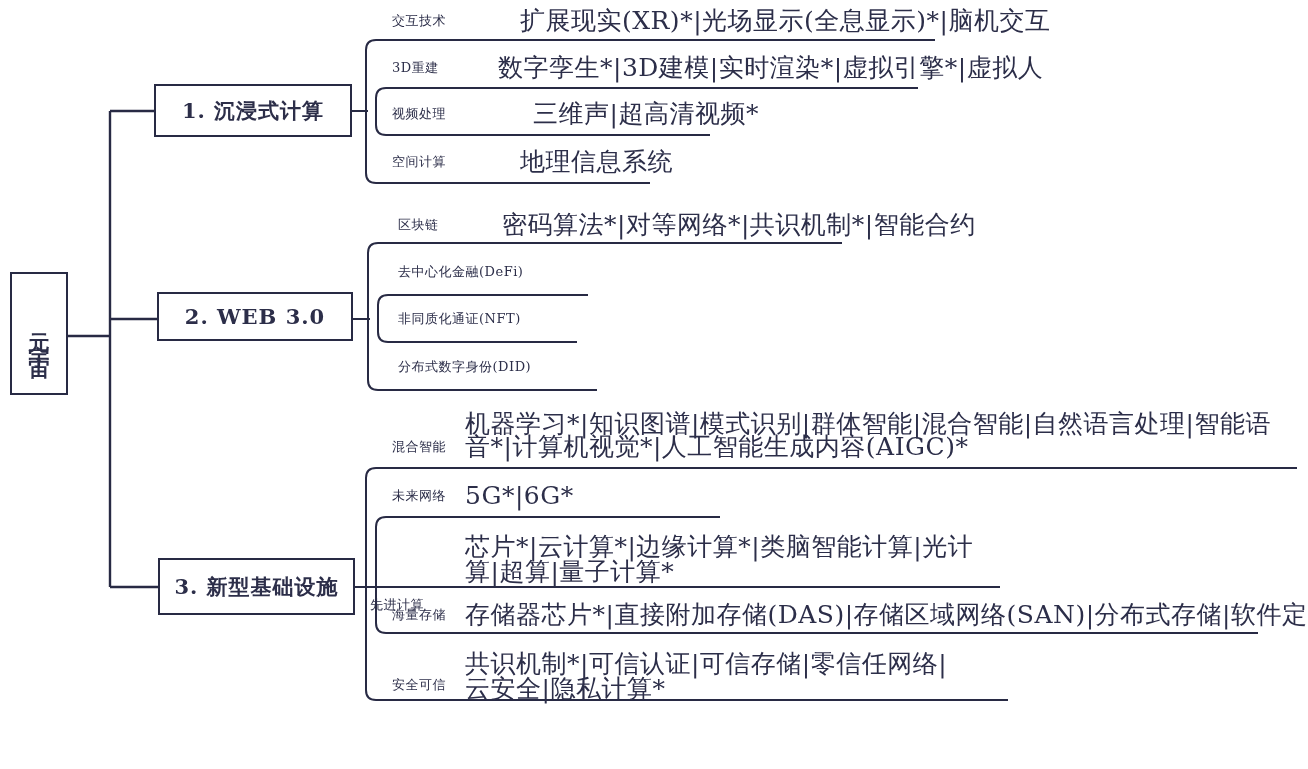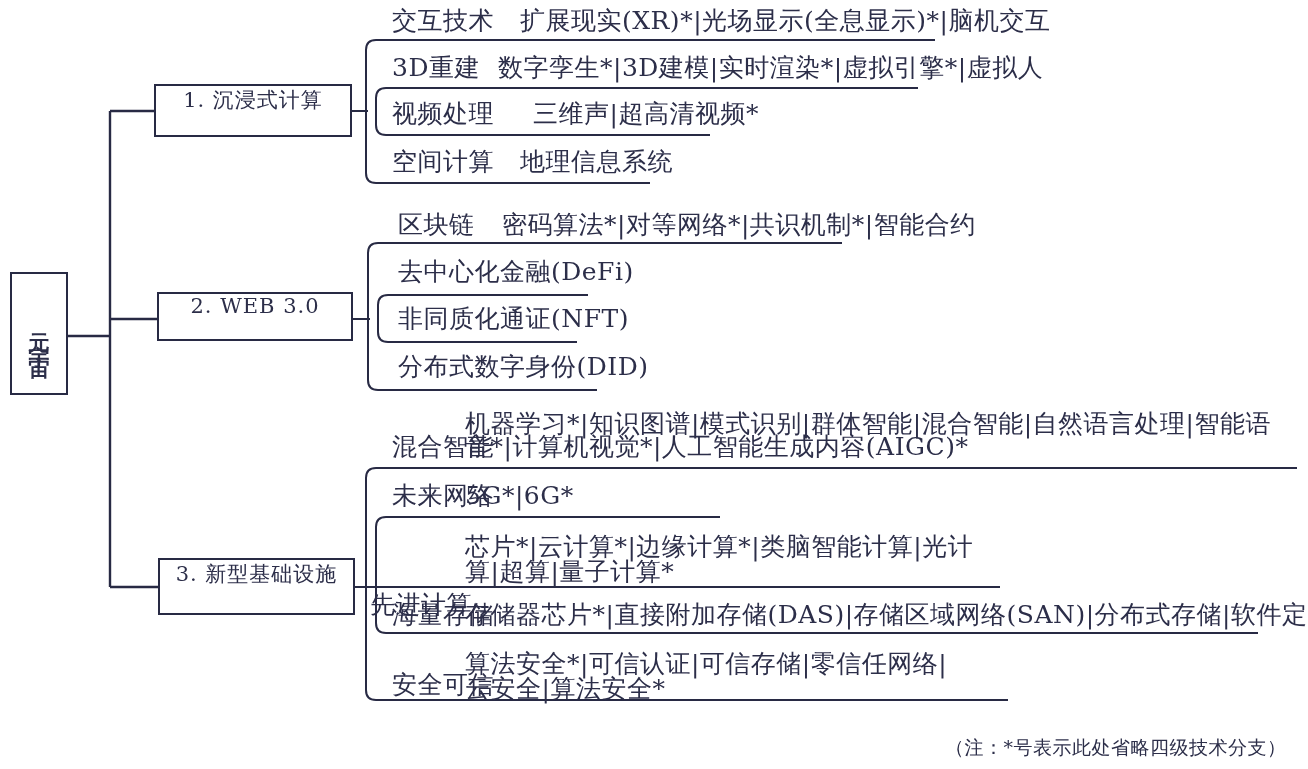--- a/index.html
+++ b/index.html
@@ -6,32 +6,32 @@
   #stage{
     position:relative;width:1308px;height:769px;background:#ffffff;
     font-family:"DejaVu Serif","Liberation Serif",serif;
     color:#2c2e49;overflow:hidden;
   }
   #wires{position:absolute;left:0;top:0;width:1308px;height:769px;}
   #wires path{fill:none;stroke:#282a44;stroke-width:2px;}
   #wires path.thick{stroke-width:2.4px;}
   .box{
     position:absolute;box-sizing:border-box;border:2px solid #282a44;background:#ffffff;
-    display:flex;justify-content:center;
-    font-weight:normal;font-size:21px;letter-spacing:1px;white-space:nowrap;
+    display:flex;align-items:center;justify-content:center;
+    font-weight:bold;font-size:21px;letter-spacing:1px;white-space:nowrap;
   }
   .rootbox{
     position:absolute;box-sizing:border-box;border:2px solid #282a44;background:#ffffff;
     display:flex;align-items:center;justify-content:center;
   }
   .rootlabel{
     writing-mode:vertical-rl;text-orientation:upright;
     font-weight:bold;font-size:21px;letter-spacing:11px;line-height:58px;
   }
-  .lvl3{position:absolute;font-size:25px;line-height:20px;white-space:nowrap;letter-spacing:0.5px;}
+  .lvl3{position:absolute;font-size:13px;line-height:20px;white-space:nowrap;letter-spacing:0.5px;}
   .items{position:absolute;font-size:25px;line-height:20px;white-space:nowrap;letter-spacing:0.5px;}
   .items.wrap{white-space:normal;word-break:break-all;}
   .note{position:absolute;font-size:19px;line-height:20px;white-space:nowrap;letter-spacing:0.5px;}
 </style>
 </head>
 <body>
 
 <div id="stage">
 
   <svg id="wires" viewBox="0 0 1308 769" xmlns="http://www.w3.org/2000/svg">
@@ -94,17 +94,16 @@
   <div class="lvl3" style="left:392px;top:486px;">未来网络</div>
   <div class="items" style="left:465px;top:486px;">5G*|6G*</div>
 
   <div class="lvl3" style="left:370px;top:559px;margin-top:36px;">先进计算</div>
   <div class="items wrap" style="left:465px;top:534px;width:512px;line-height:25px;">芯片*|云计算*|边缘计算*|类脑智能计算|光计算|超算|量子计算*</div>
 
   <div class="lvl3" style="left:392px;top:605px;">海量存储</div>
   <div class="items" style="left:465px;top:605px;">存储器芯片*|直接附加存储(DAS)|存储区域网络(SAN)|分布式存储|软件定义存储|NVMe</div>
 
   <div class="lvl3" style="left:392px;top:675px;">安全可信</div>
-  <div class="items wrap" style="left:465px;top:651px;width:500px;line-height:25px;">算法安全*|可信认证|可信存储|零信任网络|云安全|算法安全*</div>
+  <div class="items wrap" style="left:465px;top:651px;width:500px;line-height:25px;">共识机制*|可信认证|可信存储|零信任网络|云安全|隐私计算*</div>
 
-  <div class="note" style="left:945px;top:737px;">（注：*号表示此处省略四级技术分支）</div>
 
 </div>
 
 </body></html>

